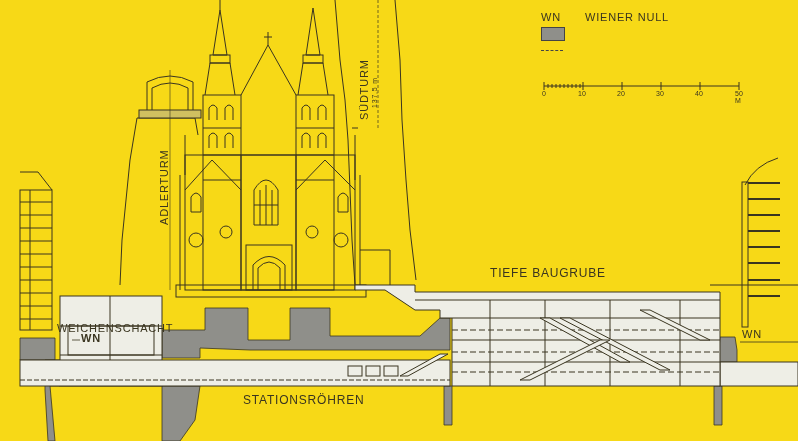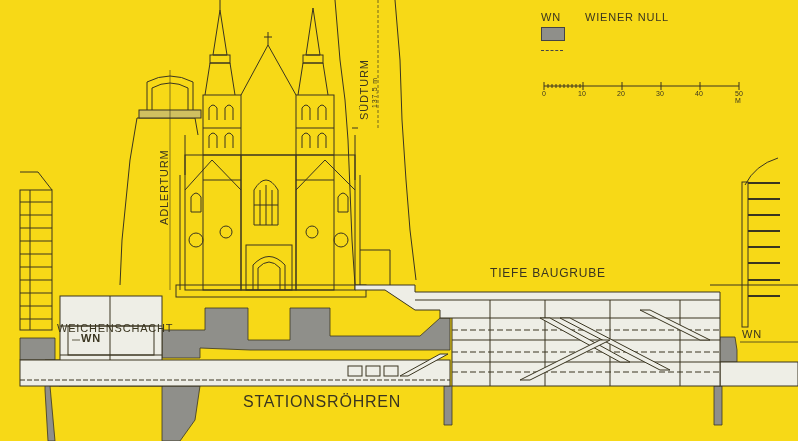--- a/index.html
+++ b/index.html
@@ -179,21 +179,21 @@
     <line x1="72" y1="340" x2="80" y2="340"></line>
   </g>
 </svg>
 
 <div class="lbl vert" style="left:158px; top:225px;">ADLERTURM</div>
 <div class="lbl vert" style="left:358px; top:120px;">SÜDTURM</div>
 <div class="lbl vert" style="left:371px; top:108px; font-size:7px;">137,5 m</div>
 
 <div class="lbl" style="left:57px; top:274px;margin-top:48px;">WEICHENSCHACHT</div>
 <div class="lbl" style="left:490px; top:266px; font-size:12px;">TIEFE BAUGRUBE</div>
-<div class="lbl" style="left:243px; top:393px; font-size:16px;">STATIONSRÖHREN</div>
+<div class="lbl" style="left:243px; top:393px; font-size:12px;">STATIONSRÖHREN</div>
 <div class="lbl" style="left:81px; top:332px; font-weight:bold;">WN</div>
 <div class="lbl" style="left:742px; top:328px;">WN</div>
 
 <div class="legend">
   <div class="legend-row">
     <span class="legend-key">WN</span>
     <span class="legend-text">WIENER NULL</span>
   </div>
   <div class="legend-row">
     <span class="legend-key">

